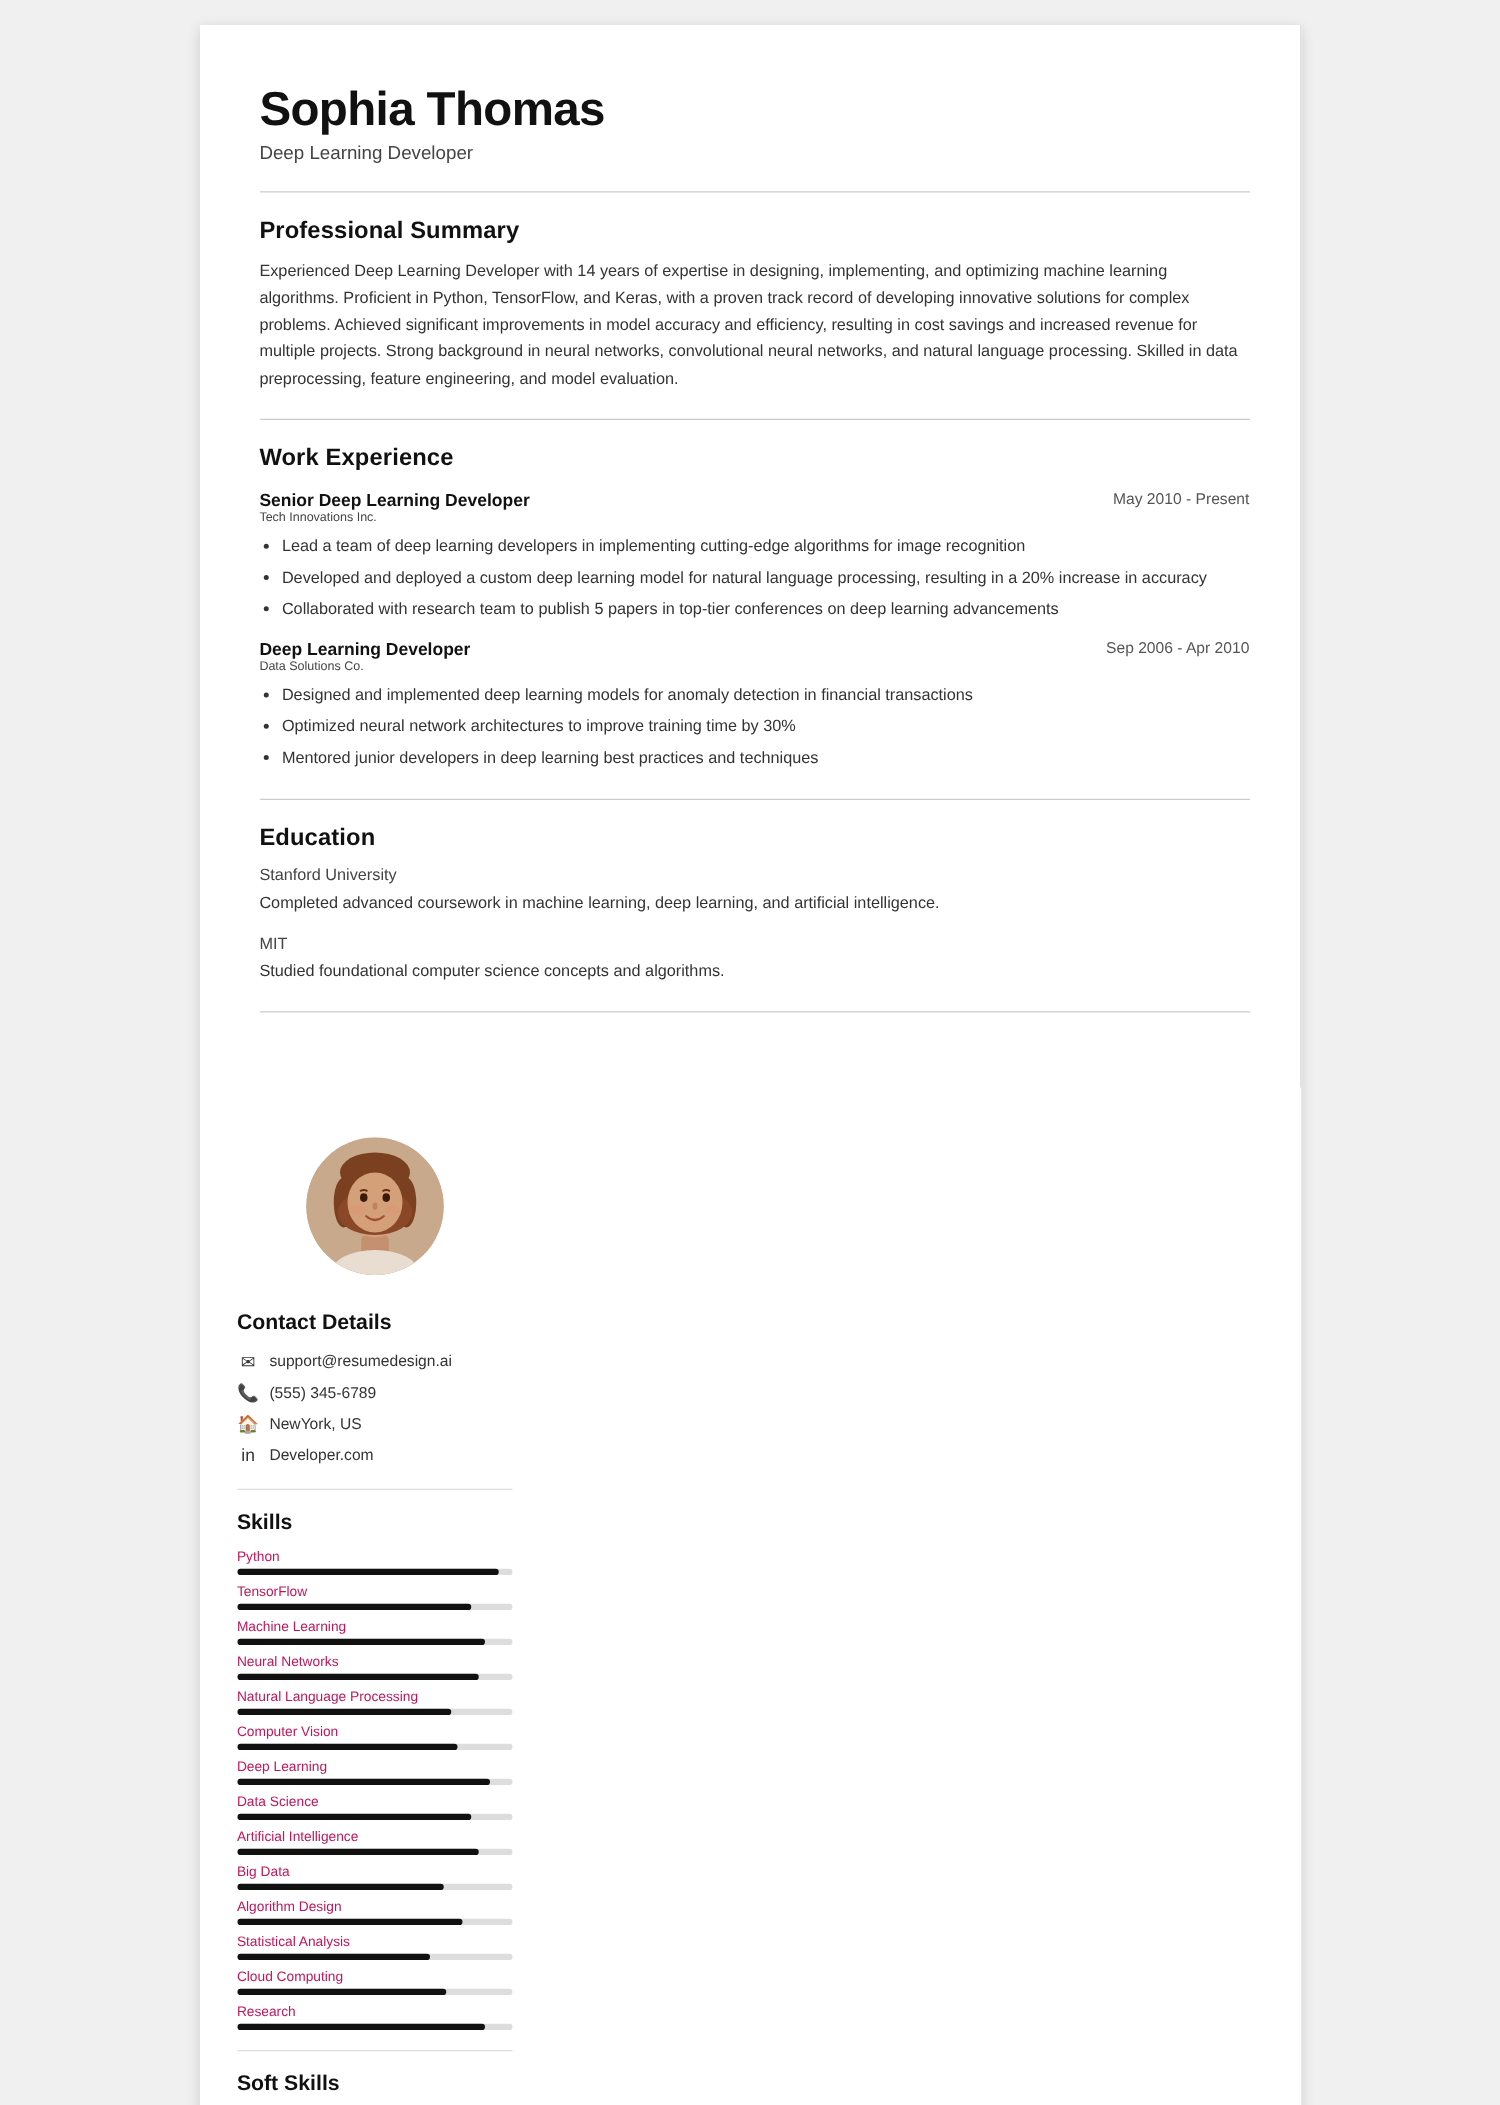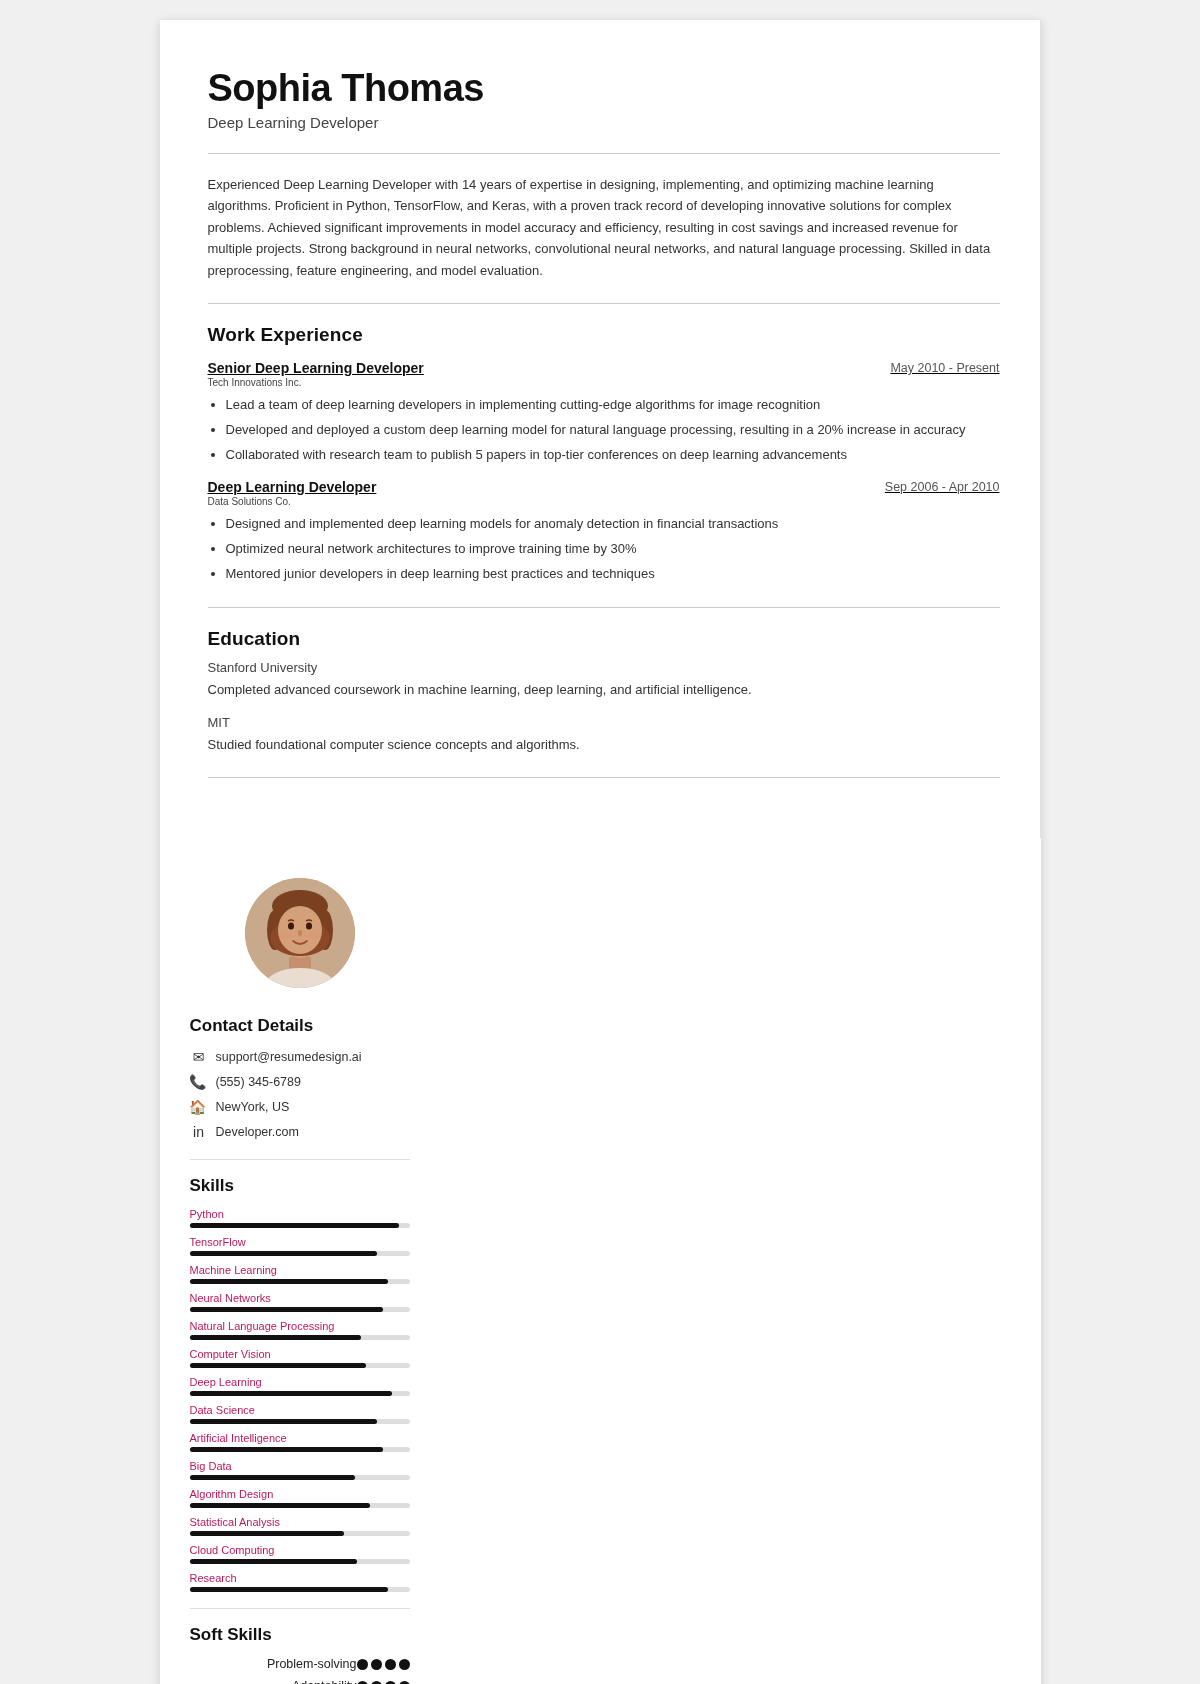--- a/index.html
+++ b/index.html
@@ -53,24 +53,23 @@
     }
     .summary-text {
       font-size: 13px;
       color: #333;
       line-height: 1.65;
     }
     
     .job-header {
       display: flex;
       justify-content: space-between;
-      align-items: center;
+      align-items: flex-start;
       margin-top: 14px;
       margin-bottom: 1px;
-      text-decoration: underline;
     }
     .job-title {
       font-size: 14px;
       font-weight: 800;
       color: #111;
     }
     .job-date {
       font-size: 12.5px;
       color: #555;
       white-space: nowrap;
@@ -249,20 +248,21 @@
   <div class="left-col">
 
     <div>
       <div class="name">Sophia Thomas</div>
       <div class="title">Deep Learning Developer</div>
     </div>
 
     <hr class="divider">
 
     <div>
+      <div class="section-title">Professional Summary</div>
       <p class="summary-text">Experienced Deep Learning Developer with 14 years of expertise in designing, implementing, and optimizing machine learning algorithms. Proficient in Python, TensorFlow, and Keras, with a proven track record of developing innovative solutions for complex problems. Achieved significant improvements in model accuracy and efficiency, resulting in cost savings and increased revenue for multiple projects. Strong background in neural networks, convolutional neural networks, and natural language processing. Skilled in data preprocessing, feature engineering, and model evaluation.</p>
     </div>
 
     <hr class="divider">
 
     <div>
       <div class="section-title">Work Experience</div>
 
       <div>
         <div class="job-header">

